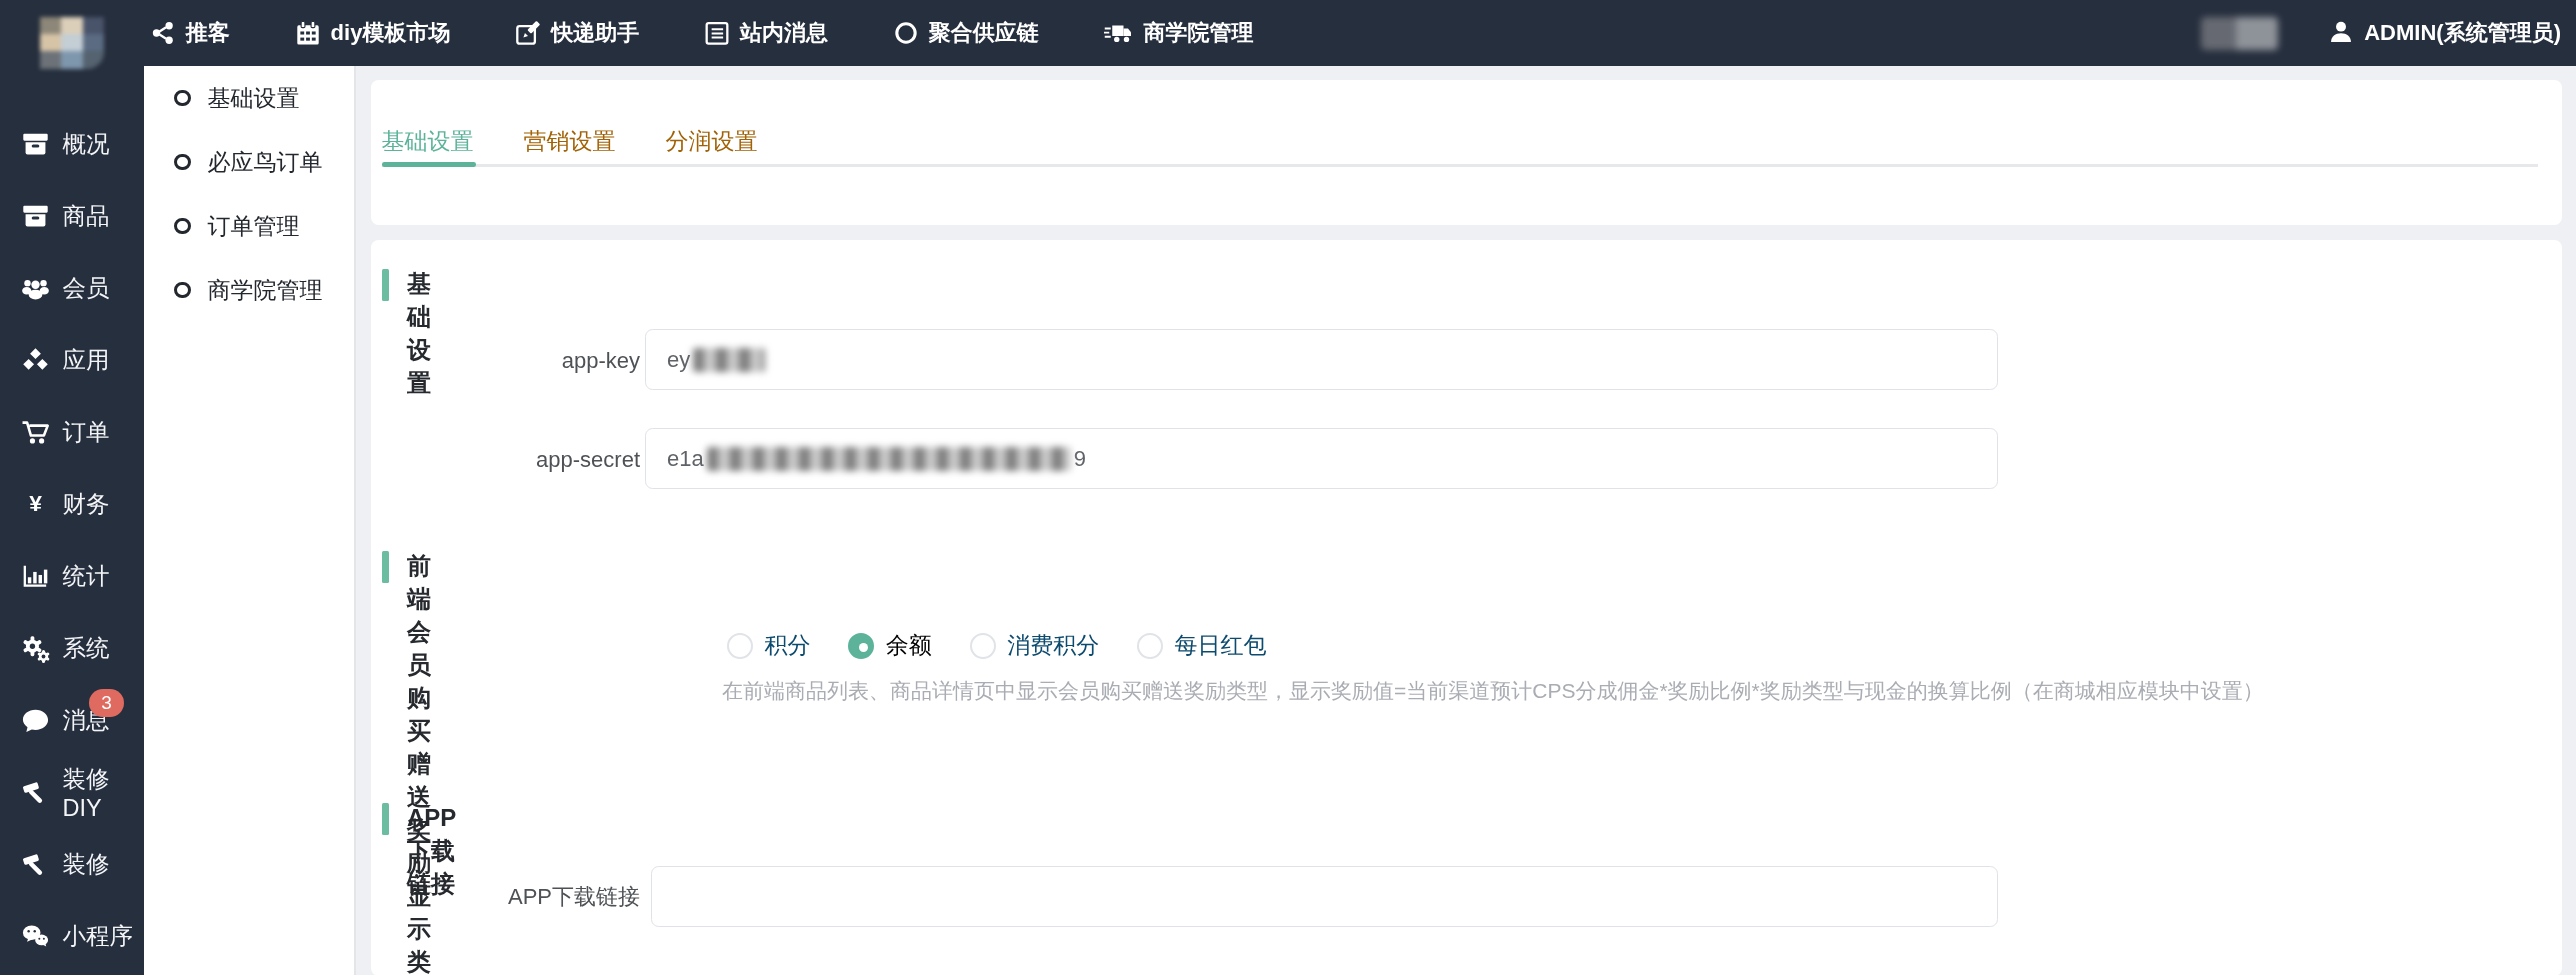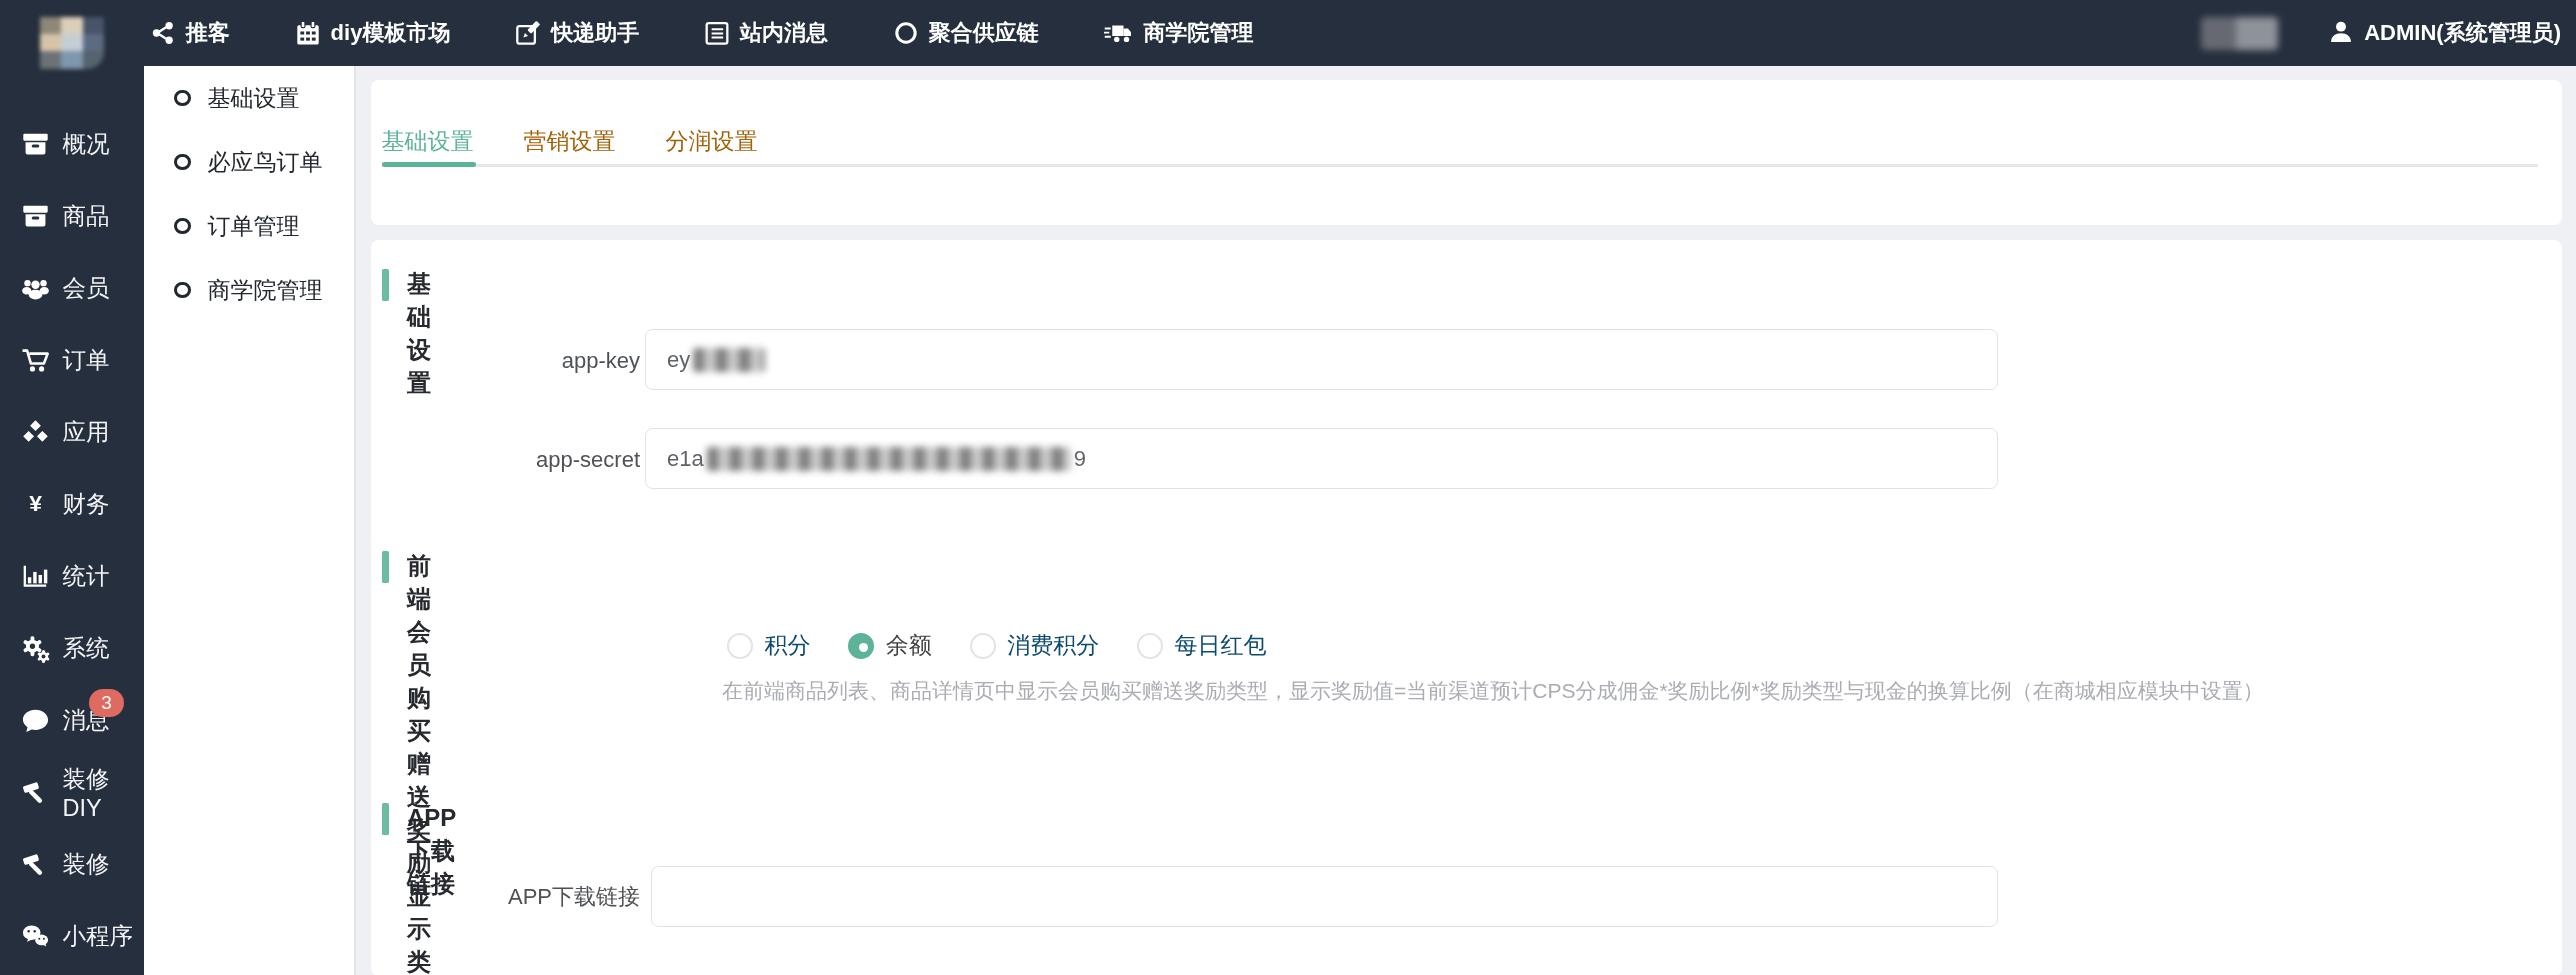--- a/index.html
+++ b/index.html
@@ -81,21 +81,21 @@
     background:repeating-linear-gradient(90deg,#7f7f7f 0 10.6px,#c8c8c8 10.6px 23px);
     filter:blur(3.8px); vertical-align:middle; }
 
   
   .radio-row { position:absolute; left:356px; top:390px; display:flex; align-items:center; gap:38px; }
   .radio { display:flex; align-items:center; gap:11.4px; cursor:pointer; }
   .radio-dot { width:26px; height:26px; border-radius:50%; border:2.3px solid #e0e3e7; background:#fff; position:relative; flex:0 0 auto; }
   .radio.selected .radio-dot { background:#5cb39a; border-color:#5cb39a; }
   .radio.selected .radio-dot::after { content:""; position:absolute; left:8.3px; top:8.3px; width:9px; height:9px; border-radius:50%; background:#fff; }
   .radio-label { font-size:23px; color:#0c4a6e; }
-  .radio.selected .radio-label { color:#404040; }
+  .radio.selected .radio-label { color:#000000; }
 
   .help-text { position:absolute; left:351px; top:436px; font-size:21px; color:#a9acb2; line-height:29px; white-space:nowrap; }
 </style>
 </head>
 <body>
 
 <div class="topnav">
   <div class="nav-menu">
     <div class="nav-item">
       <span>
@@ -228,38 +228,38 @@
               <circle cx="19" cy="14" r="5.5"></circle>
               <ellipse cx="19" cy="27" rx="9" ry="6.5"></ellipse>
             </g>
           </svg>
         </span>
       <span>会员</span>
     </div>
     <div class="side-item">
       <span>
           <svg width="29" height="29" viewBox="0 0 38 38">
-            <path d="M2 6h6l5 17h17l5-13H11" fill="none" stroke="#fff" stroke-width="3.4" stroke-linejoin="round"></path>
-            <circle cx="15" cy="30" r="3.4" fill="#fff"></circle>
-            <circle cx="27" cy="30" r="3.4" fill="#fff"></circle>
-          </svg>
-        </span>
-      <span>订单</span>
-    </div>
-    <div class="side-item">
-      <span>
-          <svg width="29" height="29" viewBox="0 0 38 38">
             <g fill="#fff" stroke="#262f3e" stroke-width="2">
               <rect x="13" y="4" width="12" height="12" transform="rotate(45 19 10)"></rect>
               <rect x="4" y="18" width="12" height="12" transform="rotate(45 10 24)"></rect>
               <rect x="22" y="18" width="12" height="12" transform="rotate(45 28 24)"></rect>
             </g>
           </svg>
         </span>
       <span>应用</span>
+    </div>
+    <div class="side-item">
+      <span>
+          <svg width="29" height="29" viewBox="0 0 38 38">
+            <path d="M2 6h6l5 17h17l5-13H11" fill="none" stroke="#fff" stroke-width="3.4" stroke-linejoin="round"></path>
+            <circle cx="15" cy="30" r="3.4" fill="#fff"></circle>
+            <circle cx="27" cy="30" r="3.4" fill="#fff"></circle>
+          </svg>
+        </span>
+      <span>订单</span>
     </div>
     <div class="side-item">
       <span>
           <svg width="29" height="29" viewBox="0 0 38 38" style="font-size:31px">
             <text x="19" y="28" text-anchor="middle" font-size="30" font-weight="bold" fill="#fff" font-family="Liberation Sans, sans-serif">¥</text>
           </svg>
         </span>
       <span>财务</span>
     </div>
     <div class="side-item">

